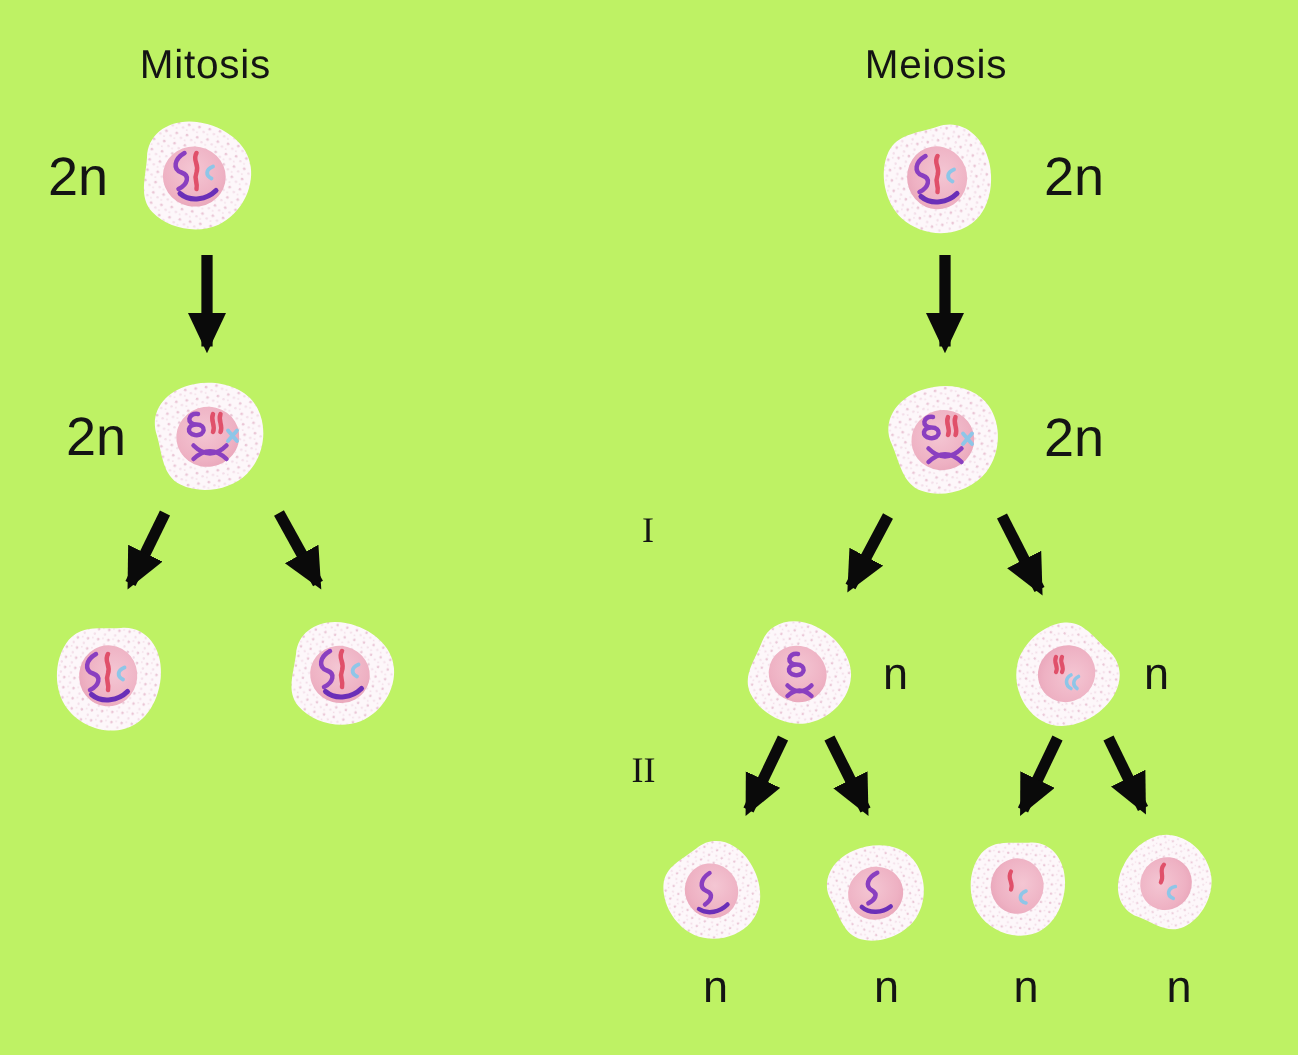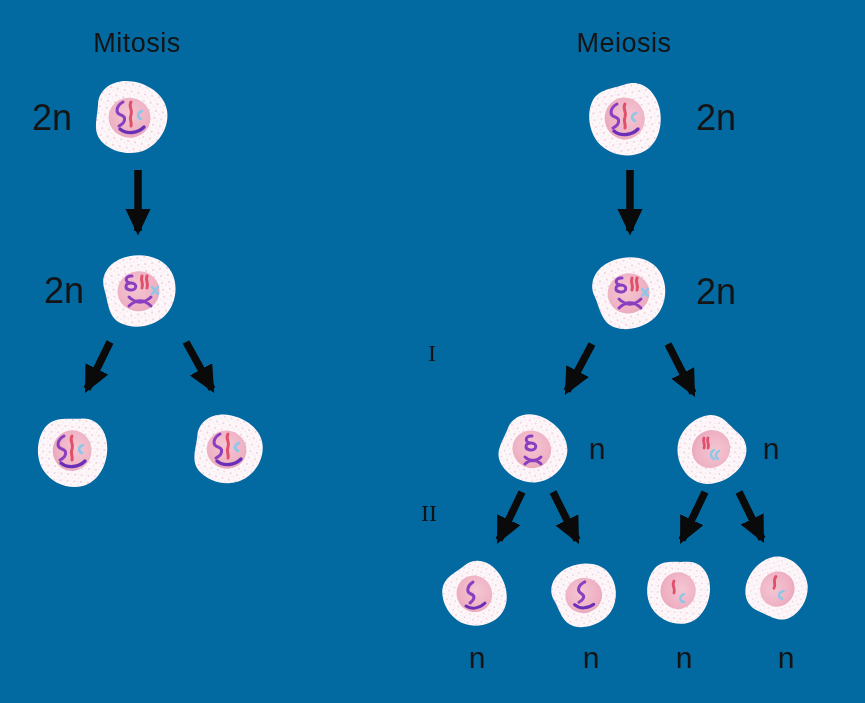--- a/index.html
+++ b/index.html
@@ -1,16 +1,16 @@
 <!DOCTYPE html>
 <html style="--chromosome_purple: #8a3fc0; --chromosome_dark_purple: #6a2fb8; --chromosome_red: #e0506a; --chromosome_blue: #8ec6e8; --cell_cytoplasm: #fdf7fa; --cell_stipple: #eac6d6; --cell_stipple2: #f3dde8; --nucleus: #efb5c5; --arrow: #0a0a0a; --text: #141414;"><head>
 <meta charset="utf-8">
 <style>
   html,body{margin:0;padding:0;background:#ffffff;}
-  #stage{position:relative;width:865px;height:703px;background:#0369a1;overflow:hidden;
+  #stage{position:relative;width:865px;height:703px;background:#bef264;overflow:hidden;
          font-family:"Liberation Sans", sans-serif;}
   svg{display:block;}
   text{fill:var(--text,#141414);}
   .title{font-size:27px;letter-spacing:.5px;}
   .ploidy{font-size:36px;}
   .hap{font-size:30px;}
   .roman{font-family:"Liberation Serif", serif;font-size:24px;}
   .cyt{fill:url(#stip);}
   .nuc{fill:url(#nucGrad);}
   .arrow{stroke:var(--arrow,#0a0a0a);stroke-width:7.5;fill:none;}

